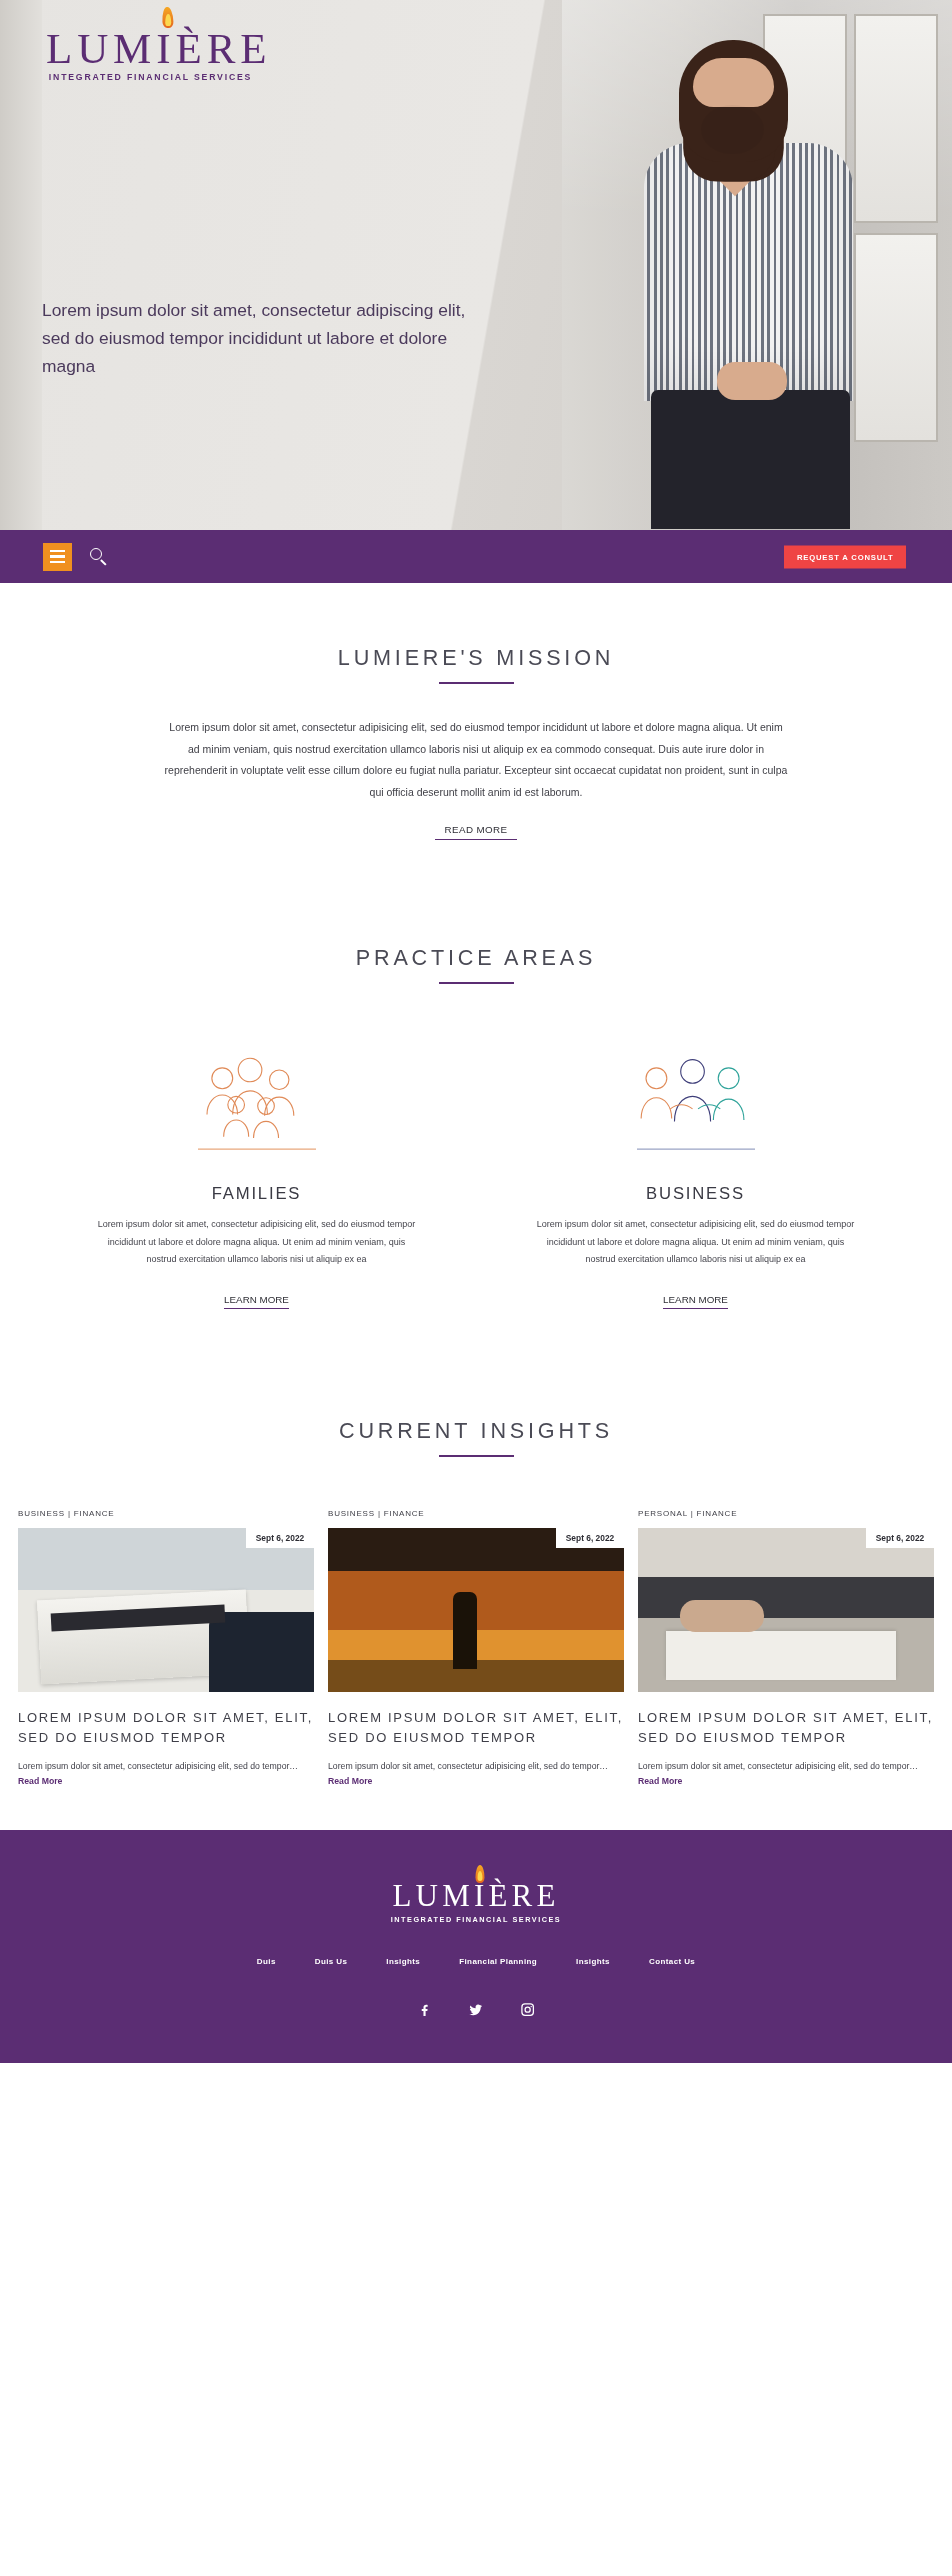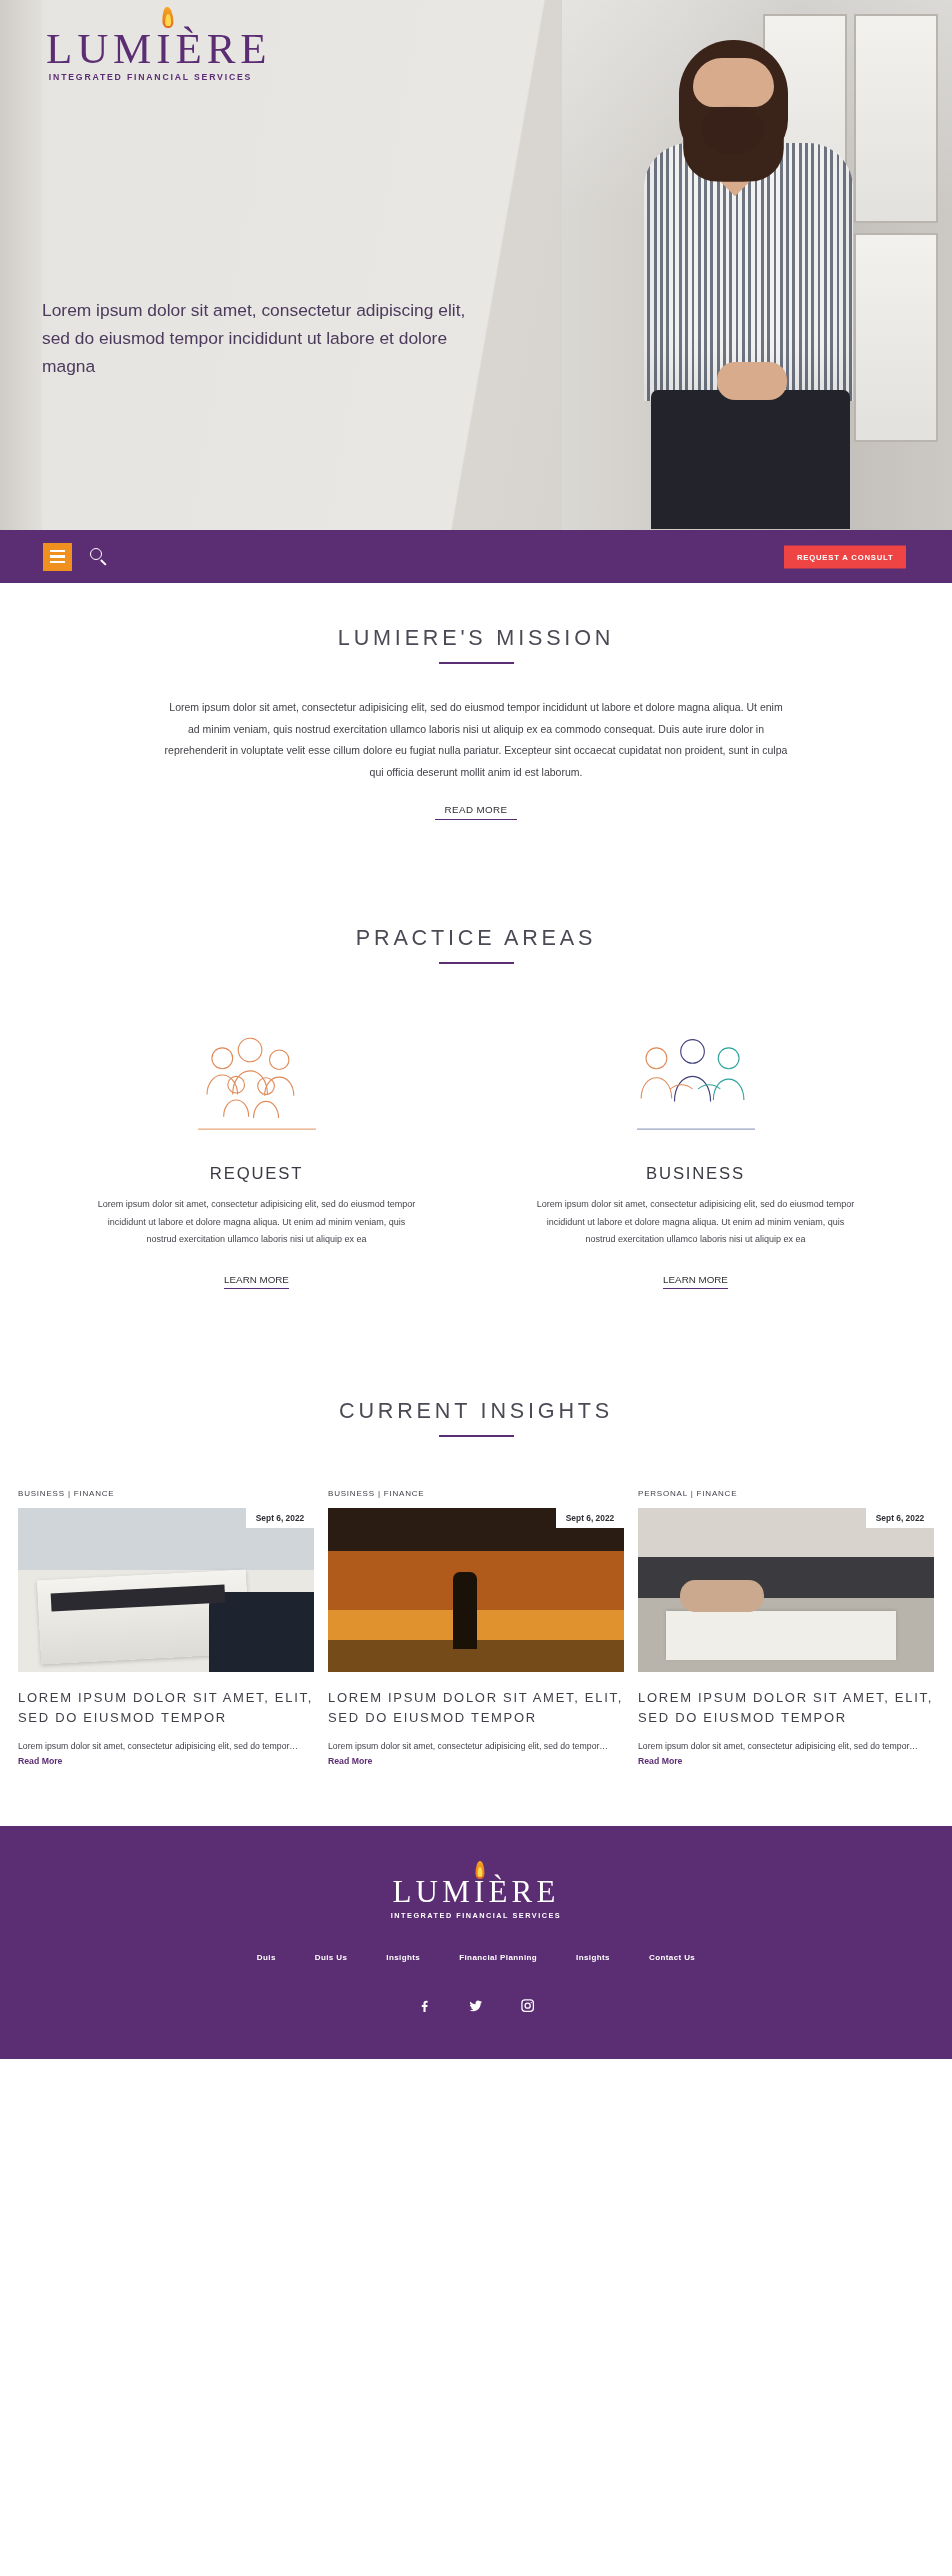--- a/index.html
+++ b/index.html
@@ -132,21 +132,21 @@
   
   .section { width: 952px; background: #fff; }
   .sec-title {
     text-align: center; font-size: 21.6px; letter-spacing: 3.8px;
     color: #4a4a55; font-weight: 400; font-family: "Liberation Sans", sans-serif;
   }
   .sec-rule {
     width: 75px; height: 2.1px; background: #5b2d73; margin: 11px auto 0;
   }
 
-  .mission { padding-top: 42px; }
+  .mission { padding-top: 62px; }
   .mission-body {
     width: 627px; margin: 33px auto 0; text-align: center;
     font-size: 10.5px; line-height: 2.05; color: #3f3f46;
   }
   .readmore-link {
     display: block; width: 82px; margin: 21px auto 0; text-align: center;
     font-size: 9.8px; letter-spacing: 0.4px; color: #2f2f36;
     text-decoration: none; padding-bottom: 3.5px; border-bottom: 1.4px solid #5b2d73;
   }
 
@@ -160,21 +160,21 @@
     font-size: 16.7px; letter-spacing: 1.8px; color: #3a3a44; margin-top: 7px; font-weight: 400;
   }
   .pcard-text {
     margin: 12.5px auto 0; width: 328px; font-size: 9px; line-height: 1.95; color: #45454d;
   }
   .pcard-link {
     display: inline-block; margin-top: 25px; font-size: 9.8px; color: #2f2f36;
     text-decoration: none; padding-bottom: 3.5px; border-bottom: 1.4px solid #5b2d73;
   }
 
-  .insights { padding-top: 109px; padding-bottom: 58px; }
+  .insights { padding-top: 109px; padding-bottom: 42px; }
   .insight-cols {
     display: flex; justify-content: center; gap: 14px; margin-top: 52px;
   }
   .icard { width: 296px; }
   .icard-cat {
     font-size: 8px; letter-spacing: 0.8px; color: #3e3e46; margin-bottom: 9.8px;
   }
   .icard-imgwrap { position: relative; width: 296px; height: 164px; overflow: hidden; }
   .icard-date {
     position: absolute; right: 0; top: 0; background: #ffffff;
@@ -330,21 +330,21 @@
             <path d="M70 100c0-20 11-34 25-34s25 14 25 34"></path>
           <circle cx="137" cy="50" r="14"></circle>
             <path d="M116 102c0-16 9-27 21-27s21 11 21 27"></path>
           <circle cx="75" cy="86" r="12"></circle>
             <path d="M57 132c0-14 8-24 18-24s18 10 18 24"></path>
           <circle cx="118" cy="88" r="12"></circle>
             <path d="M100 134c0-14 8-24 18-24s18 10 18 24"></path>
           <path d="M20 150h170" stroke="#e8a77c"></path>
         </svg>
       </div>
-      <h3 class="pcard-title">REQUEST</h3>
+      <h3 class="pcard-title">FAMILIES</h3>
       <p class="pcard-text">Lorem ipsum dolor sit amet, consectetur adipisicing elit, sed do eiusmod tempor incididunt ut labore et dolore magna aliqua. Ut enim ad minim veniam, quis nostrud exercitation ullamco laboris nisi ut aliquip ex ea</p>
       <a class="pcard-link" href="#">LEARN MORE</a>
     </div>
 
     <div class="pcard">
       <div class="pcard-art">
         <svg width="146" height="125" viewBox="0 0 210 180" fill="none" stroke-width="1.6">
           <g stroke="#e08a57">
             <circle cx="48" cy="48" r="15"></circle>
               <path d="M26 106c0-18 10-30 22-30s22 12 22 30"></path>

